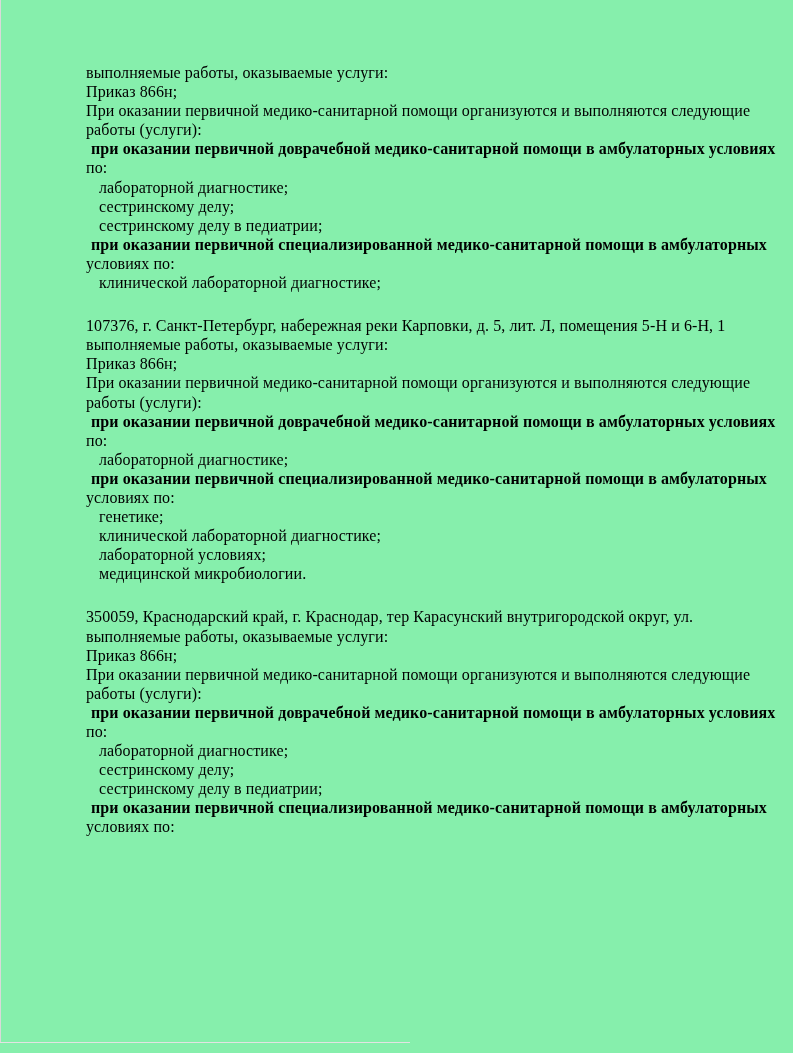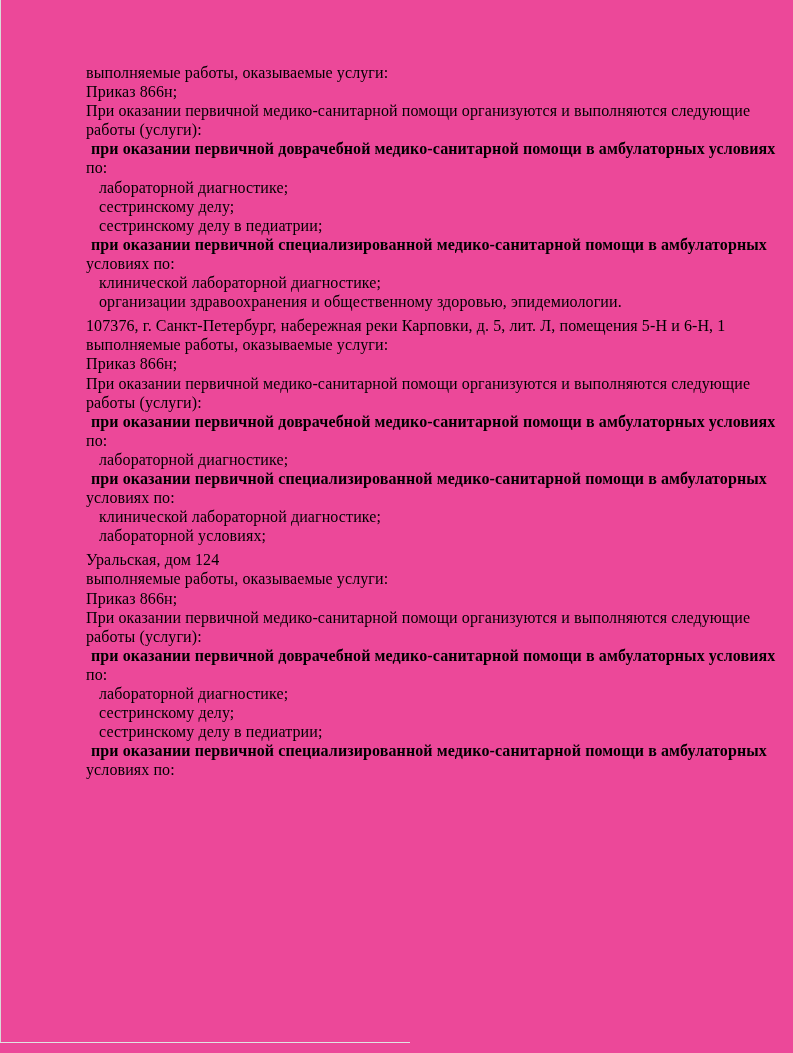--- a/index.html
+++ b/index.html
@@ -4,21 +4,21 @@
 <style>
   html, body {
     margin: 0;
     padding: 0;
     background: #ffffff;
   }
   .page {
     position: relative;
     width: 793px;
     height: 1053px;
-    background: #ec4899;
+    background: #86efac;
     overflow: hidden;
     font-family: "Liberation Serif", "DejaVu Serif", serif;
     color: #000000;
   }
   .page-left-border {
     position: absolute;
     left: 0;
     top: 0;
     width: 1px;
     height: 1043px;
@@ -35,21 +35,21 @@
   .doc-content {
     position: absolute;
     left: 86px;
     top: 63px;
     width: 690px;
     font-size: 16px;
     line-height: 19.1px;
     color: #000000;
   }
   .doc-section { margin: 0; }
-  .doc-section + .doc-section { margin-top: 5px; }
+  .doc-section + .doc-section { margin-top: 24px; }
   .doc-line {
     white-space: nowrap;
     letter-spacing: 0.1px;
   }
   .doc-line.i0 { padding-left: 0; }
   .doc-line.i1 { padding-left: 5px; font-weight: bold; }
   .doc-line.i2 { padding-left: 13px; }
 </style>
 </head>
 <body>
@@ -64,38 +64,39 @@
         <div class="doc-line i0">При оказании первичной медико-санитарной помощи организуются и выполняются следующие</div>
         <div class="doc-line i0">работы (услуги):</div>
         <div class="doc-line i1">при оказании первичной доврачебной медико-санитарной помощи в амбулаторных условиях</div>
         <div class="doc-line i0">по:</div>
         <div class="doc-line i2">лабораторной диагностике;</div>
         <div class="doc-line i2">сестринскому делу;</div>
         <div class="doc-line i2">сестринскому делу в педиатрии;</div>
         <div class="doc-line i1">при оказании первичной специализированной медико-санитарной помощи в амбулаторных</div>
         <div class="doc-line i0">условиях по:</div>
         <div class="doc-line i2">клинической лабораторной диагностике;</div>
-        <div class="doc-line i2">организации здравоохранения и общественному здоровью, эпидемиологии.</div>
       </div>
       <div class="doc-section">
         <div class="doc-line i0">107376, г. Санкт-Петербург, набережная реки Карповки, д. 5, лит. Л, помещения 5-Н и 6-Н, 1</div>
         <div class="doc-line i0">выполняемые работы, оказываемые услуги:</div>
         <div class="doc-line i0">Приказ 866н;</div>
         <div class="doc-line i0">При оказании первичной медико-санитарной помощи организуются и выполняются следующие</div>
         <div class="doc-line i0">работы (услуги):</div>
         <div class="doc-line i1">при оказании первичной доврачебной медико-санитарной помощи в амбулаторных условиях</div>
         <div class="doc-line i0">по:</div>
         <div class="doc-line i2">лабораторной диагностике;</div>
         <div class="doc-line i1">при оказании первичной специализированной медико-санитарной помощи в амбулаторных</div>
         <div class="doc-line i0">условиях по:</div>
+        <div class="doc-line i2">генетике;</div>
         <div class="doc-line i2">клинической лабораторной диагностике;</div>
         <div class="doc-line i2">лабораторной условиях;</div>
+        <div class="doc-line i2">медицинской микробиологии.</div>
       </div>
       <div class="doc-section">
-        <div class="doc-line i0">Уральская, дом 124</div>
+        <div class="doc-line i0">350059, Краснодарский край, г. Краснодар, тер Карасунский внутригородской округ, ул.</div>
         <div class="doc-line i0">выполняемые работы, оказываемые услуги:</div>
         <div class="doc-line i0">Приказ 866н;</div>
         <div class="doc-line i0">При оказании первичной медико-санитарной помощи организуются и выполняются следующие</div>
         <div class="doc-line i0">работы (услуги):</div>
         <div class="doc-line i1">при оказании первичной доврачебной медико-санитарной помощи в амбулаторных условиях</div>
         <div class="doc-line i0">по:</div>
         <div class="doc-line i2">лабораторной диагностике;</div>
         <div class="doc-line i2">сестринскому делу;</div>
         <div class="doc-line i2">сестринскому делу в педиатрии;</div>
         <div class="doc-line i1">при оказании первичной специализированной медико-санитарной помощи в амбулаторных</div>

